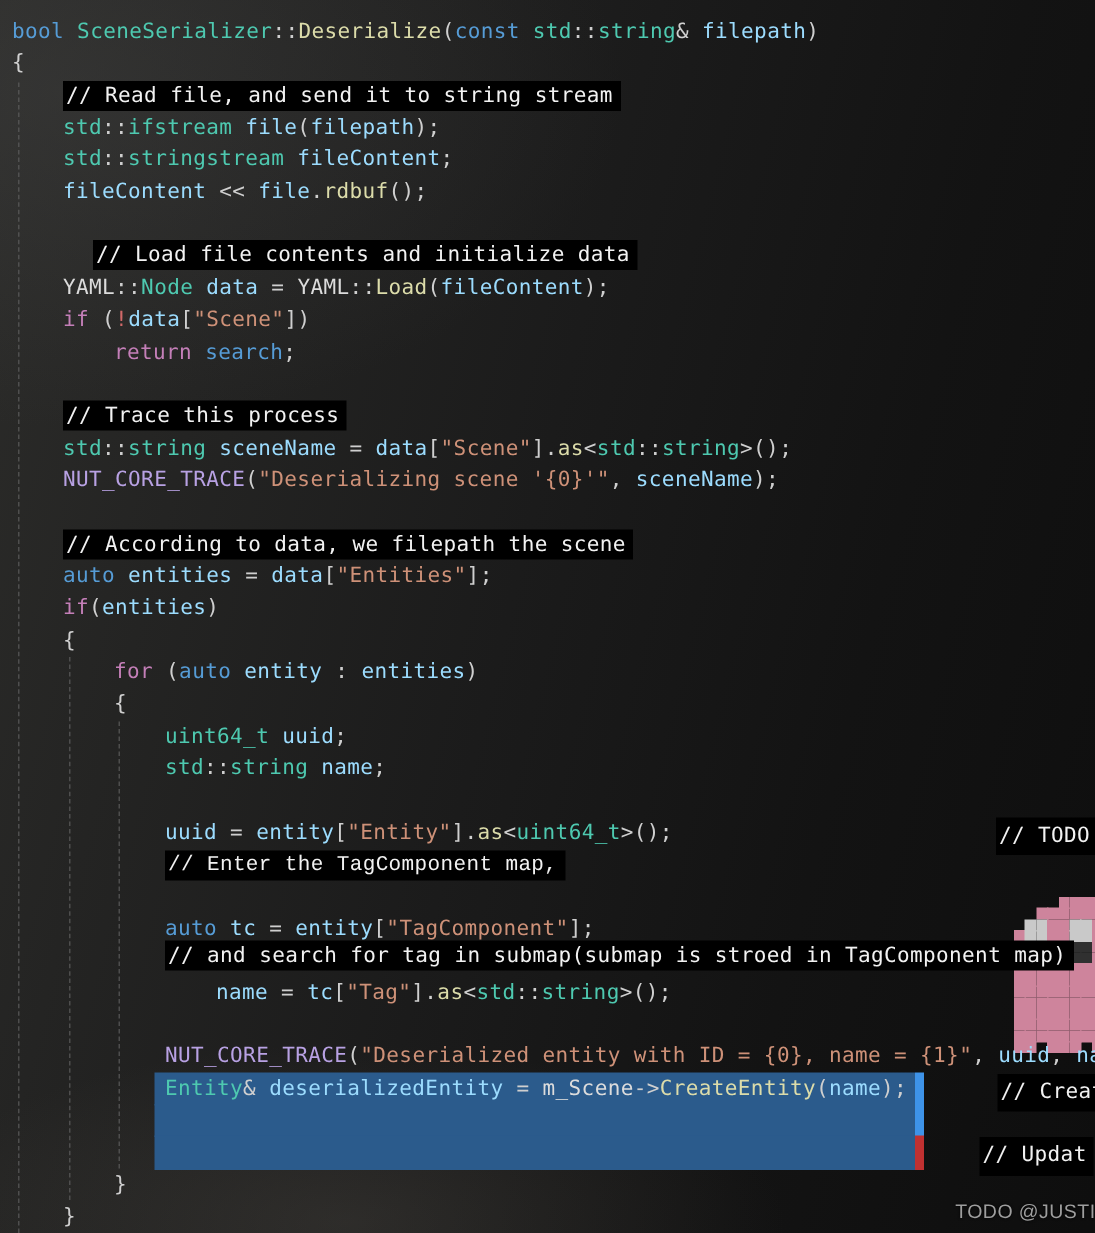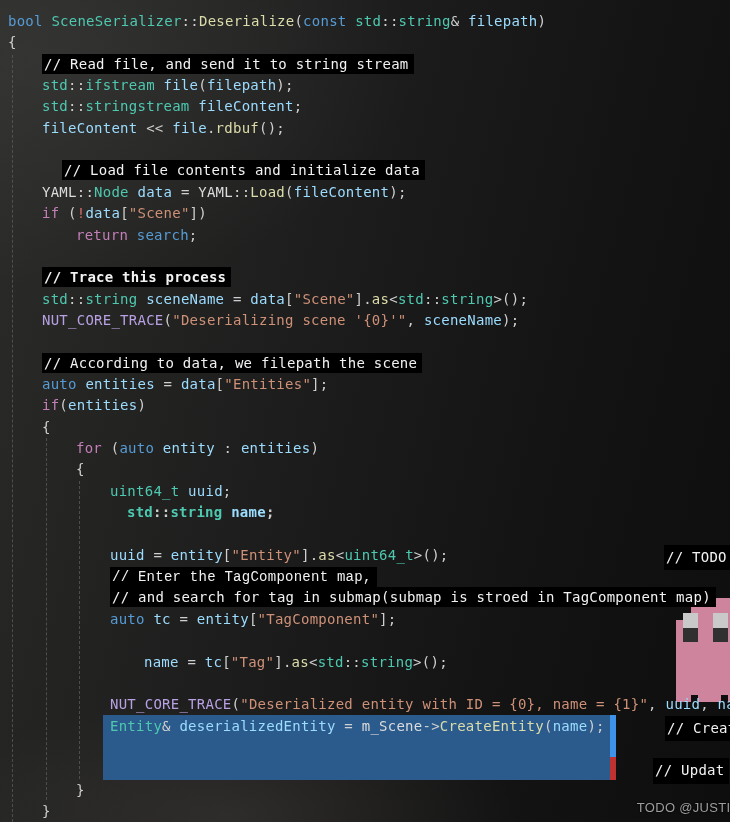--- a/index.html
+++ b/index.html
@@ -166,21 +166,21 @@
         <span class="codespan" style="left: 42px;"><span style="color: rgb(220, 220, 220);">YAML</span><span style="color: rgb(207, 207, 207);">::</span><span style="color: rgb(78, 201, 176);">Node </span><span style="color: rgb(156, 220, 254);">data </span><span style="color: rgb(207, 207, 207);">= </span><span style="color: rgb(220, 220, 220);">YAML</span><span style="color: rgb(207, 207, 207);">::</span><span style="color: rgb(220, 220, 170);">Load</span><span style="color: rgb(207, 207, 207);">(</span><span style="color: rgb(156, 220, 254);">fileContent</span><span style="color: rgb(207, 207, 207);">);</span></span>
       </div>
       <div class="line" style="top: 203.15px;">
         <span class="codespan" style="left: 42px;"><span style="color: rgb(196, 127, 184);">if </span><span style="color: rgb(207, 207, 207);">(</span><span style="color: rgb(209, 105, 105);">!</span><span style="color: rgb(156, 220, 254);">data</span><span style="color: rgb(207, 207, 207);">[</span><span style="color: rgb(206, 145, 120);">"Scene"</span><span style="color: rgb(207, 207, 207);">])</span></span>
       </div>
       <div class="line" style="top: 224.5px;">
         <span class="codespan" style="left: 76px;"><span style="color: rgb(196, 127, 184);">return </span><span style="color: rgb(86, 156, 214);">search</span><span style="color: rgb(207, 207, 207);">;</span></span>
       </div>
       <div class="line" style="top: 245.85px;"></div>
       <div class="line" style="top: 267.2px;">
-        <span class="codespan" style="left: 42px;"><span class="cmt" style="color: rgb(242, 242, 242); font-weight: bold;">// Trace this process</span></span>
+        <span class="codespan" style="left: 42px;"><span class="cmt" style="color: rgb(242, 242, 242);">// Trace this process</span></span>
       </div>
       <div class="line" style="top: 288.55px;">
         <span class="codespan" style="left: 42px;"><span style="color: rgb(78, 201, 176);">std</span><span style="color: rgb(207, 207, 207);">::</span><span style="color: rgb(78, 201, 176);">string </span><span style="color: rgb(156, 220, 254);">sceneName </span><span style="color: rgb(207, 207, 207);">= </span><span style="color: rgb(156, 220, 254);">data</span><span style="color: rgb(207, 207, 207);">[</span><span style="color: rgb(206, 145, 120);">"Scene"</span><span style="color: rgb(207, 207, 207);">].</span><span style="color: rgb(220, 220, 170);">as</span><span style="color: rgb(207, 207, 207);">&lt;</span><span style="color: rgb(78, 201, 176);">std</span><span style="color: rgb(207, 207, 207);">::</span><span style="color: rgb(78, 201, 176);">string</span><span style="color: rgb(207, 207, 207);">&gt;();</span></span>
       </div>
       <div class="line" style="top: 309.9px;">
         <span class="codespan" style="left: 42px;"><span style="color: rgb(184, 161, 227);">NUT_CORE_TRACE</span><span style="color: rgb(207, 207, 207);">(</span><span style="color: rgb(206, 145, 120);">"Deserializing scene '{0}'"</span><span style="color: rgb(207, 207, 207);">, </span><span style="color: rgb(156, 220, 254);">sceneName</span><span style="color: rgb(207, 207, 207);">);</span></span>
       </div>
       <div class="line" style="top: 331.25px;"></div>
       <div class="line" style="top: 352.6px;">
         <span class="codespan" style="left: 42px;"><span class="cmt" style="color: rgb(242, 242, 242);">// According to data, we filepath the scene</span></span>
@@ -197,32 +197,32 @@
       <div class="line" style="top: 438px;">
         <span class="codespan" style="left: 76px;"><span style="color: rgb(196, 127, 184);">for </span><span style="color: rgb(207, 207, 207);">(</span><span style="color: rgb(86, 156, 214);">auto </span><span style="color: rgb(156, 220, 254);">entity </span><span style="color: rgb(207, 207, 207);">: </span><span style="color: rgb(156, 220, 254);">entities</span><span style="color: rgb(207, 207, 207);">)</span></span>
       </div>
       <div class="line" style="top: 459.35px;">
         <span class="codespan" style="left: 76px;"><span style="color: rgb(207, 207, 207);">{</span></span>
       </div>
       <div class="line" style="top: 480.7px;">
         <span class="codespan" style="left: 110px;"><span style="color: rgb(78, 201, 176);">uint64_t </span><span style="color: rgb(156, 220, 254);">uuid</span><span style="color: rgb(207, 207, 207);">;</span></span>
       </div>
       <div class="line" style="top: 502.05px;">
-        <span class="codespan" style="left: 127px; font-weight: bold;"><span style="color: rgb(78, 201, 176);">std</span><span style="color: rgb(207, 207, 207);">::</span><span style="color: rgb(78, 201, 176);">string </span><span style="color: rgb(156, 220, 254);">name</span><span style="color: rgb(207, 207, 207);">;</span></span>
+        <span class="codespan" style="left: 110px;"><span style="color: rgb(78, 201, 176);">std</span><span style="color: rgb(207, 207, 207);">::</span><span style="color: rgb(78, 201, 176);">string </span><span style="color: rgb(156, 220, 254);">name</span><span style="color: rgb(207, 207, 207);">;</span></span>
       </div>
       <div class="line" style="top: 523.4px;"></div>
       <div class="line" style="top: 544.75px;">
         <span class="codespan" style="left: 110px;"><span style="color: rgb(156, 220, 254);">uuid </span><span style="color: rgb(207, 207, 207);">= </span><span style="color: rgb(156, 220, 254);">entity</span><span style="color: rgb(207, 207, 207);">[</span><span style="color: rgb(206, 145, 120);">"Entity"</span><span style="color: rgb(207, 207, 207);">].</span><span style="color: rgb(220, 220, 170);">as</span><span style="color: rgb(207, 207, 207);">&lt;</span><span style="color: rgb(78, 201, 176);">uint64_t</span><span style="color: rgb(207, 207, 207);">&gt;();</span></span>
         <span class="cmt trail" style="left: 664px; color: rgb(242, 242, 242);">// TODO</span>
       </div>
       <div class="line" style="top: 566.1px;">
         <span class="codespan" style="left: 110px;"><span class="cmt" style="color: rgb(242, 242, 242); font-family: Liberation Mono, monospace;">// Enter the TagComponent map,</span></span>
       </div>
       <div class="line" style="top: 587.45px;">
-        <span class="codespan" style="left: 110px;"><span class="cmt" style="color: rgb(242, 242, 242);">// and search for tag in submap(submap is stroed in TagComponent map)</span></span>
+        <span class="codespan" style="left: 110px; margin-top: 40px;"><span class="cmt" style="color: rgb(242, 242, 242);">// and search for tag in submap(submap is stroed in TagComponent map)</span></span>
       </div>
       <div class="line" style="top: 608.8px;">
         <span class="codespan" style="left: 110px;"><span style="color: rgb(86, 156, 214);">auto </span><span style="color: rgb(156, 220, 254);">tc </span><span style="color: rgb(207, 207, 207);">= </span><span style="color: rgb(156, 220, 254);">entity</span><span style="color: rgb(207, 207, 207);">[</span><span style="color: rgb(206, 145, 120);">"TagComponent"</span><span style="color: rgb(207, 207, 207);">];</span></span>
       </div>
       <div class="line" style="top: 651.5px;">
         <span class="codespan" style="left: 144px;"><span style="color: rgb(156, 220, 254);">name </span><span style="color: rgb(207, 207, 207);">= </span><span style="color: rgb(156, 220, 254);">tc</span><span style="color: rgb(207, 207, 207);">[</span><span style="color: rgb(206, 145, 120);">"Tag"</span><span style="color: rgb(207, 207, 207);">].</span><span style="color: rgb(220, 220, 170);">as</span><span style="color: rgb(207, 207, 207);">&lt;</span><span style="color: rgb(78, 201, 176);">std</span><span style="color: rgb(207, 207, 207);">::</span><span style="color: rgb(78, 201, 176);">string</span><span style="color: rgb(207, 207, 207);">&gt;();</span></span>
       </div>
       <div class="line" style="top: 672.85px;"></div>
       <div class="line" style="top: 694.2px;">
         <span class="codespan" style="left: 110px;"><span style="color: rgb(184, 161, 227);">NUT_CORE_TRACE</span><span style="color: rgb(207, 207, 207);">(</span><span style="color: rgb(206, 145, 120);">"Deserialized entity with ID = {0}, name = {1}"</span><span style="color: rgb(207, 207, 207);">, </span><span style="color: rgb(156, 220, 254);">uuid</span><span style="color: rgb(207, 207, 207);">, </span><span style="color: rgb(156, 220, 254);">name</span></span>

